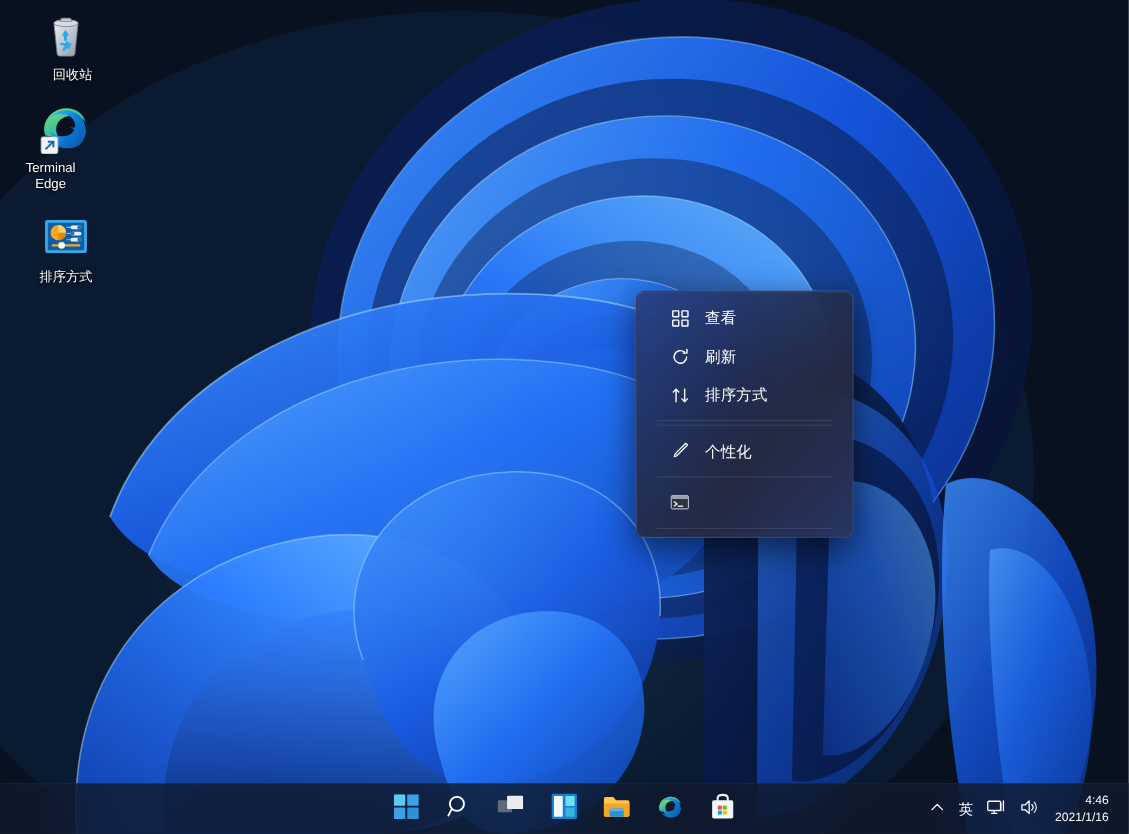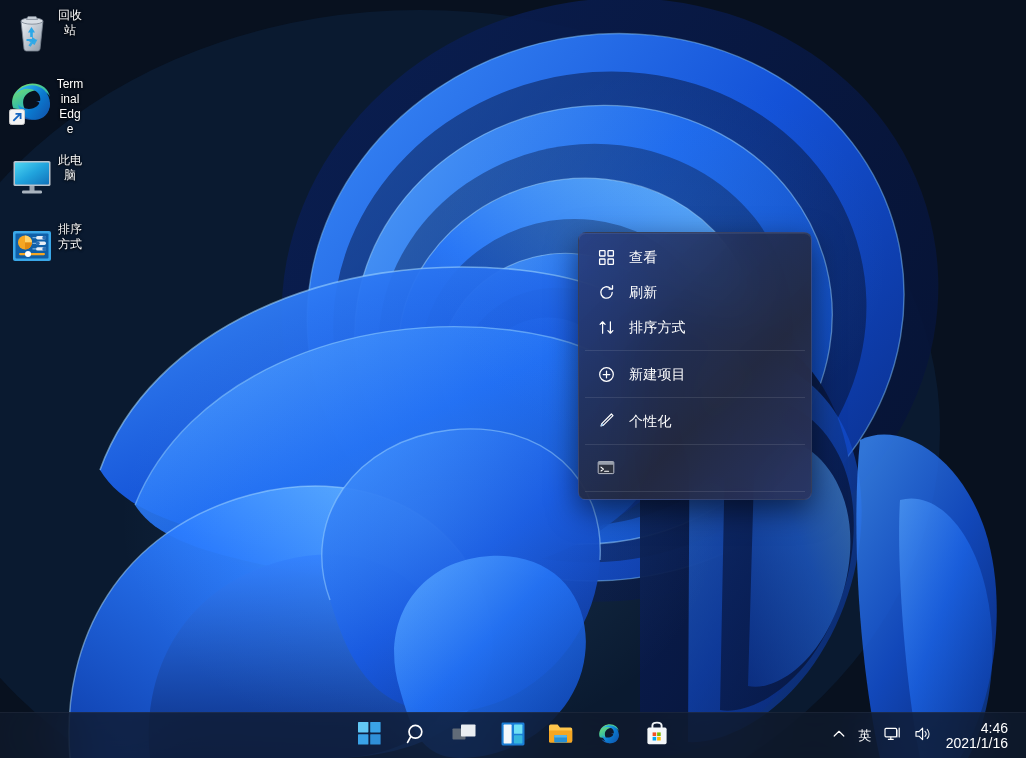--- a/index.html
+++ b/index.html
@@ -33,22 +33,22 @@
   #icon-grid {
     position: absolute;
     left: 0; top: 4px;
     width: 92px;
   }
   .desk-icon {
     width: 80px;
     margin: 0 auto 8px auto;
     padding: 4px 2px 4px 2px;
     display: flex;
-    flex-direction: row;
-    align-items: flex-start;
+    flex-direction: column;
+    align-items: flex-end;
     cursor: default;
     border-radius: 3px;
   }
   .desk-icon .glyph {
     width: 48px; height: 48px;
     position: relative;
     margin-bottom: 5px;
   }
   .desk-icon .label {
     color: #ffffff;
@@ -56,30 +56,30 @@
     line-height: 15px;
     text-align: center;
     text-shadow: 0 1px 2px rgba(0,0,0,0.85), 0 0 3px rgba(0,0,0,0.7);
     word-break: break-word;
   }
 
   
   #context-menu {
     position: absolute;
     left: 578px;
-    top: 232px;
-    width: 234px;
+    top: 264px;
+    width: 198px;
     border-radius: 8px;
     background:
       linear-gradient(135deg, rgba(40,62,128,0.90) 0%, rgba(34,46,84,0.92) 36%,
                               rgba(36,40,60,0.93) 62%, rgba(42,52,96,0.92) 100%);
     box-shadow: 0 10px 30px rgba(0,0,0,0.55), 0 1px 0 rgba(255,255,255,0.07) inset;
     border: 1px solid rgba(255,255,255,0.08);
     overflow: hidden;
-    padding: 4px 0;
+    padding: 4px 12px;
     backdrop-filter: blur(24px);
   }
   .menu-group { padding: 2px 0; }
   .menu-sep {
     height: 1px;
     margin: 3px 6px;
     background: rgba(255,255,255,0.10);
   }
   .menu-item {
     display: flex;
@@ -155,21 +155,21 @@
     flex-direction: column;
     align-items: flex-end;
     justify-content: center;
     height: 36px;
     padding: 0 10px 0 8px;
     color: #ffffff;
     border-radius: 4px;
     cursor: default;
   }
   #clock .t, #clock .d {
-    font-size: 14px;
+    font-size: 11px;
     line-height: 15px;
     text-align: right;
   }
 </style>
 </head>
 <body>
 
 <div id="desktop">
 
   <div class="wallpaper">
@@ -324,38 +324,20 @@
           <path d="M42 26.6c0-10.3-8-18.4-18.4-18.4-8.3 0-15.2 5-17.6 12.1 1.9-5.1 7.1-8.6 13.4-8.6 7.5 0 12.9 4.6 12.9 10.3 0 6-5.1 9.9-11.5 9.9-4.8 0-8.5-1.8-11-4.6C12.1 36 18.3 42.8 27 42.8 35.2 42.8 42 36.5 42 26.6z" fill="url(#eg1)"></path>
           <g class="shortcut-badge-svg">
             <rect x="1.5" y="32.5" width="15" height="15" rx="2" fill="#f4f4f4" stroke="#c9c9c9" stroke-width="1"></rect>
             <path d="M6 43.2 L12 37.2 M8.4 36.8 L12.6 36.8 L12.6 41" stroke="#1565c0" stroke-width="1.8" fill="none" stroke-linecap="square"></path>
           </g>
         </svg>
       </div>
       <div class="label">Terminal Edge</div>
     </div>
 
-    <div class="desk-icon">
-      <div class="glyph">
-        <svg width="48" height="48" viewBox="0 0 48 48">
-          <defs>
-            <linearGradient id="mon" x1="0" y1="0" x2="1" y2="1">
-              <stop offset="0%" stop-color="#4fd6f2"></stop>
-              <stop offset="50%" stop-color="#21a4dd"></stop>
-              <stop offset="100%" stop-color="#1172bb"></stop>
-            </linearGradient>
-          </defs>
-          <rect x="5.5" y="8" width="37" height="25" rx="1.6" fill="#b9c3cd"></rect>
-          <rect x="7" y="9.4" width="34" height="22.2" rx="1" fill="url(#mon)"></rect>
-          <rect x="21.5" y="33" width="5" height="5" fill="#9aa5b1"></rect>
-          <rect x="14" y="37.6" width="20" height="2.8" rx="1.2" fill="#aab4bf"></rect>
-        </svg>
-      </div>
-      <div class="label">此电脑</div>
-    </div>
 
     <div class="desk-icon">
       <div class="glyph">
         <svg width="48" height="48" viewBox="0 0 48 48">
           <rect x="5" y="9" width="38" height="30" rx="2" fill="#3aa7e8"></rect>
           <rect x="7.5" y="11.5" width="33" height="25" rx="1" fill="#0f5fa8"></rect>
 
           <circle cx="17" cy="20.5" r="7" fill="#f5a623"></circle>
           <path d="M17 20.5 L17 13.5 A7 7 0 0 1 24 20.5 Z" fill="#ffd36b"></path>
           <path d="M17 20.5 L24 20.5 A7 7 0 0 1 17 27.5 Z" fill="#e08a12"></path>
@@ -409,31 +391,20 @@
             <path d="M4.6 14.2 L4.6 2.8 M4.6 2.8 L2.1 5.4 M4.6 2.8 L7.1 5.4"></path>
             <path d="M12.4 2.8 L12.4 14.2 M12.4 14.2 L9.9 11.6 M12.4 14.2 L14.9 11.6"></path>
           </svg>
         </span>
         <span class="mi-label">排序方式</span>
       </div>
     </div>
 
     <div class="menu-sep"></div>
 
-    <div class="menu-group">
-      <div class="menu-item">
-        <span class="mi-icon">
-          <svg width="17" height="17" viewBox="0 0 17 17" fill="none" stroke="#ffffff" stroke-width="1.25" stroke-linecap="round">
-            <circle cx="8.5" cy="8.5" r="6.8"></circle>
-            <path d="M8.5 5.2 L8.5 11.8 M5.2 8.5 L11.8 8.5"></path>
-          </svg>
-        </span>
-        <span class="mi-label">新建项目</span>
-      </div>
-    </div>
 
     <div class="menu-sep"></div>
 
     <div class="menu-group">
 
       <div class="menu-item">
         <span class="mi-icon">
           <svg width="18" height="18" viewBox="0 0 18 18" fill="none">
             <path d="M14.4 2.0 L16.0 3.6 L6.4 13.2 L4.0 14.0 L4.8 11.6 Z" stroke="#ffffff" stroke-width="1.2" stroke-linejoin="round"></path>
             <path d="M4.8 11.6 L6.4 13.2" stroke="#ffffff" stroke-width="1.1"></path>

